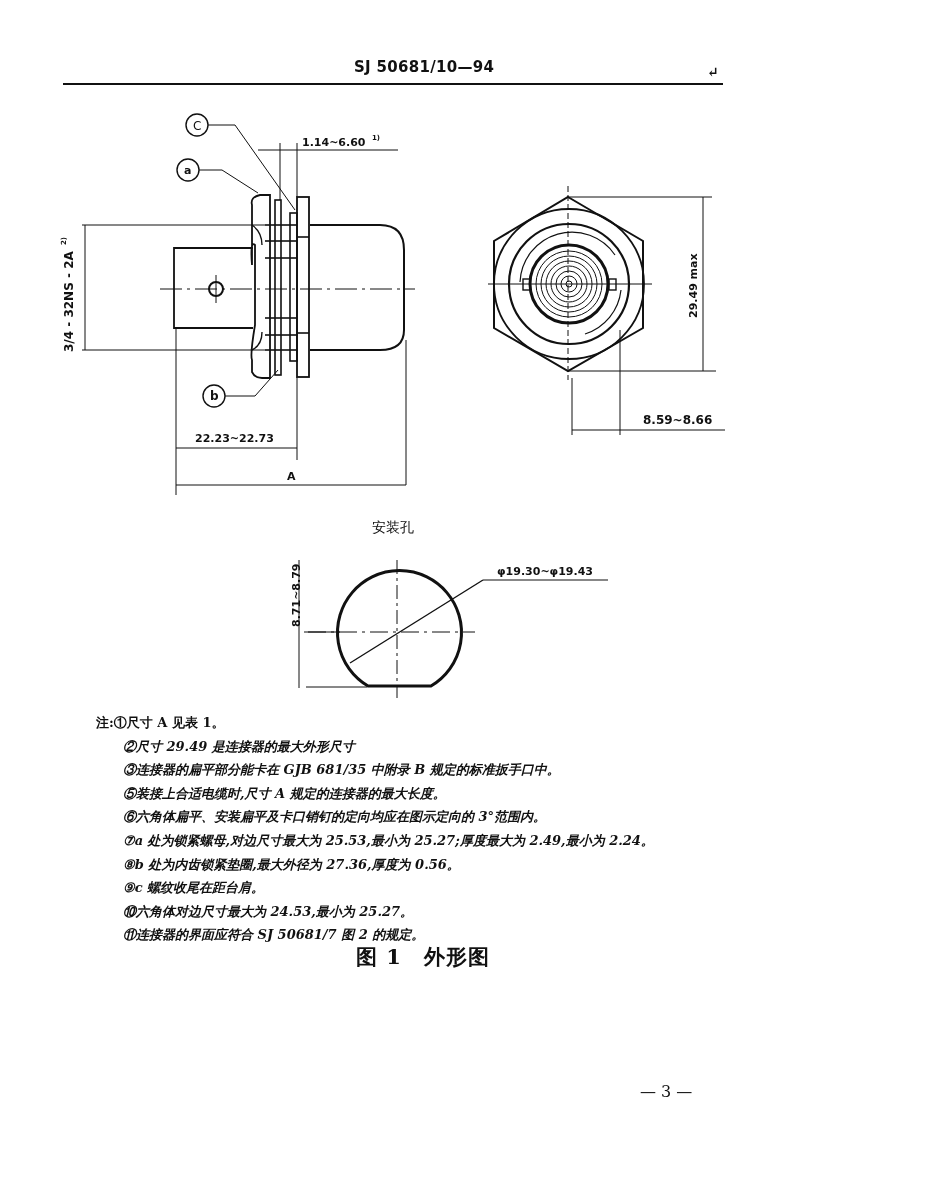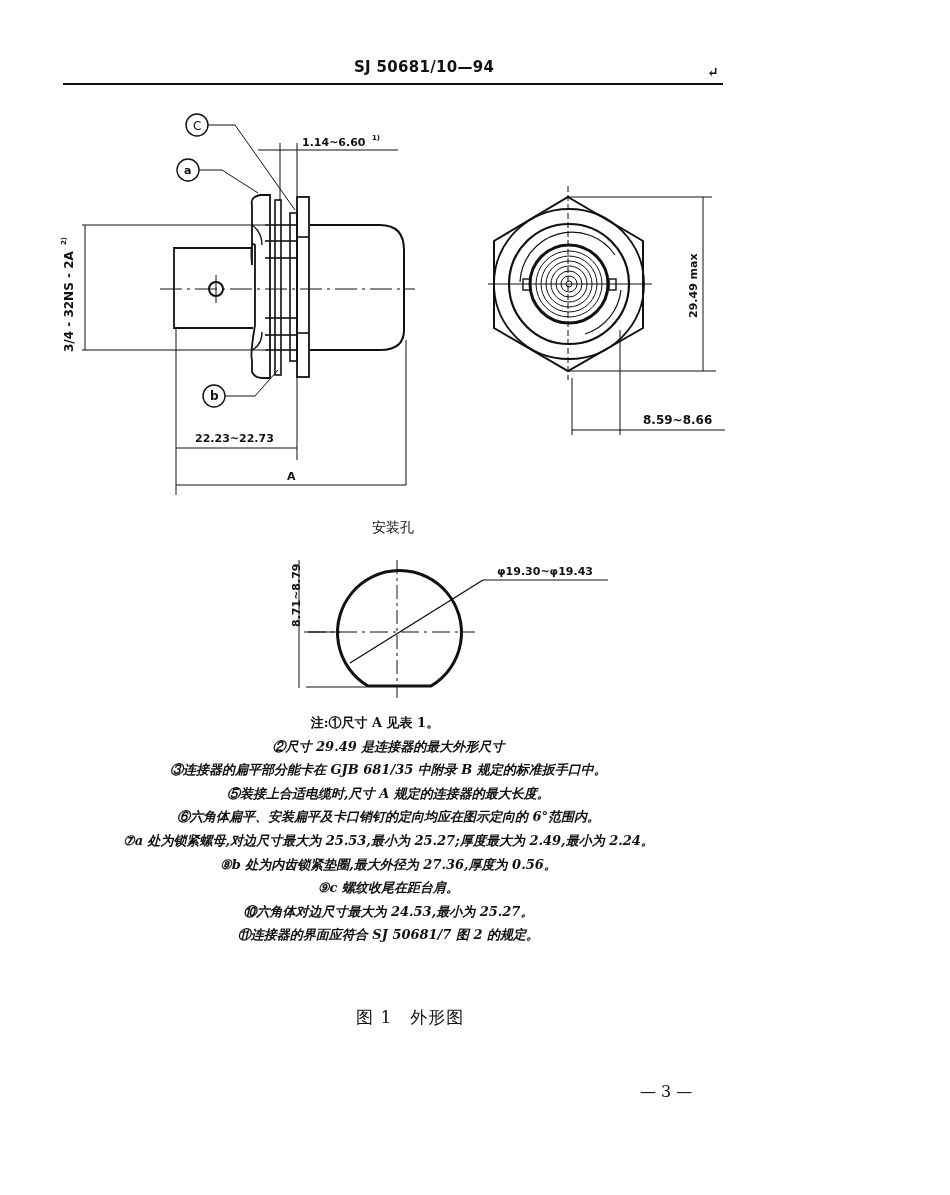--- a/index.html
+++ b/index.html
@@ -5,23 +5,23 @@
   html, body { margin: 0; padding: 0; background: #ffffff; }
   body { width: 950px; height: 1195px; position: relative; overflow: hidden;
          font-family: "DejaVu Serif", "Liberation Serif", serif; color: #111; }
   .header-code { position: absolute; left: 330px; top: 58px; font-family: "DejaVu Sans", sans-serif;
                  font-weight: bold; font-size: 15px; letter-spacing: 0.3px; margin-left: 24px; }
   .header-mark { position: absolute; left: 707px; top: 64px; font-size: 14px; font-weight: bold; }
   .header-rule { position: absolute; left: 63px; top: 83px; width: 660px; height: 2px; background: #111; }
   svg.drawing { position: absolute; left: 0; top: 0; }
   svg text { font-family: "DejaVu Sans", sans-serif; fill: #111; }
   .notes { position: absolute; left: 96px; top: 711px; font-size: 13px; line-height: 23.6px; font-weight: bold; }
-  .notes .note { white-space: nowrap; text-align: center; }
+  .notes .note { white-space: nowrap; }
   .notes .indent { padding-left: 27px; font-style: italic; }
-  .fig-caption { position: absolute; left: 356px; top: 1006px; font-size: 17px; font-weight: normal; letter-spacing: 1px; }
+  .fig-caption { position: absolute; left: 356px; top: 943px; font-size: 21px; font-weight: bold; letter-spacing: 1px; }
   .page-number { position: absolute; left: 640px; top: 1082px; font-size: 16px; }
 </style>
 </head>
 <body>
 
 <div class="header-code">SJ 50681/10—94</div>
 <div class="header-mark">↵</div>
 <div class="header-rule"></div>
 
 <svg class="drawing" width="950" height="1195" viewBox="0 0 950 1195">
@@ -137,21 +137,21 @@
     <text x="497" y="575" font-size="11" font-weight="bold">φ19.30~φ19.43</text>
     <text transform="translate(300 627) rotate(-90)" font-size="11" font-weight="bold">8.71~8.79</text>
   </g>
 </svg>
 
 <div class="notes">
   <div class="note"><span>注:</span><span>①尺寸 A 见表 1。</span></div>
   <div class="note indent">②尺寸 29.49 是连接器的最大外形尺寸</div>
   <div class="note indent">③连接器的扁平部分能卡在 GJB 681/35 中附录 B 规定的标准扳手口中。</div>
   <div class="note indent">⑤装接上合适电缆时,尺寸 A 规定的连接器的最大长度。</div>
-  <div class="note indent">⑥六角体扁平、安装扁平及卡口销钉的定向均应在图示定向的 6°范围内。</div>
+  <div class="note indent">⑥六角体扁平、安装扁平及卡口销钉的定向均应在图示定向的 3°范围内。</div>
   <div class="note indent">⑦a 处为锁紧螺母,对边尺寸最大为 25.53,最小为 25.27;厚度最大为 2.49,最小为 2.24。</div>
   <div class="note indent">⑧b 处为内齿锁紧垫圈,最大外径为 27.36,厚度为 0.56。</div>
   <div class="note indent">⑨c 螺纹收尾在距台肩。</div>
   <div class="note indent">⑩六角体对边尺寸最大为 24.53,最小为 25.27。</div>
   <div class="note indent">⑪连接器的界面应符合 SJ 50681/7 图 2 的规定。</div>
 </div>
 
 <div class="fig-caption">图 1　外形图</div>
 <div class="page-number">— 3 —</div>
 

